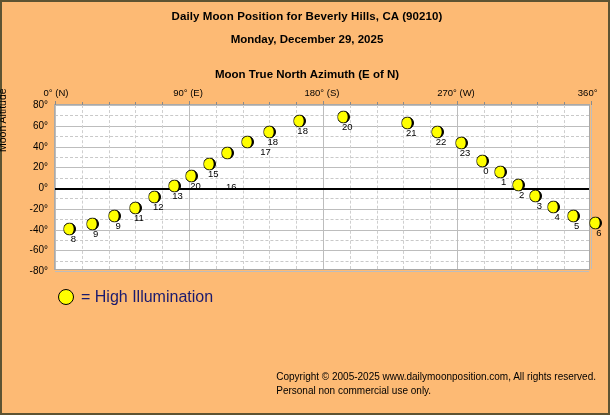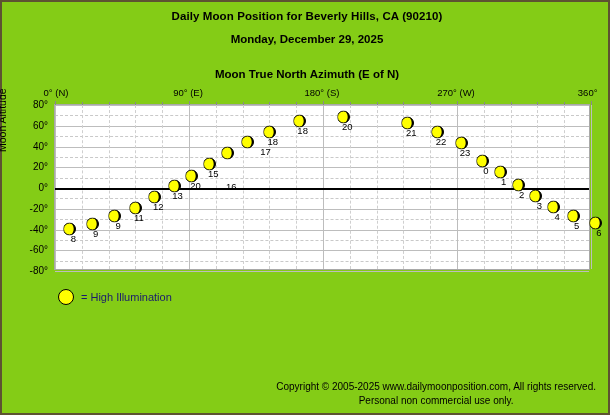--- a/index.html
+++ b/index.html
@@ -6,21 +6,21 @@
   body {
     width:610px; height:415px;
     font-family:"Liberation Sans", sans-serif;
     background:#ffffff;
     overflow:hidden;
   }
   #page {
     position:relative;
     width:610px; height:415px;
     box-sizing:border-box;
-    background:#84cc16;
+    background:#fdba74;
     border-left:2px solid #5d5332;
     border-top:2px solid #5d5332;
     border-right:2px solid #5d5332;
     border-bottom:2px solid #5d5332;
   }
   .ttl {
     position:absolute; left:0; width:610px; text-align:center;
     font-weight:bold; color:#000;
   }
   #title1 { top:8px;  font-size:11.5px; letter-spacing:0.1px; }
@@ -69,26 +69,26 @@
   .moon svg { display:block; }
   .hr {
     position:absolute; font-size:9.5px; color:#000; white-space:nowrap;
     transform:translateX(-50%);
   }
 
   
   #legend { position:absolute; left:56px; top:286px; }
   .lgrow { display:flex; align-items:center; height:17px; }
   .lgdot { width:14px; height:14px; border-radius:50%; margin-right:7px; flex:0 0 auto; }
-  .lgtxt { font-size:11px; color:#1a1a6e; }
+  .lgtxt { font-size:16px; color:#1a1a6e; }
 
   #notes { position:absolute; left:56px; top:324px; }
   .note { font-size:10px; color:#1f1f6b; line-height:13.5px; white-space:nowrap; }
 
-  #copy { position:absolute; right:12px; top:378px; text-align:center; }
+  #copy { position:absolute; right:12px; top:368px; text-align:left; }
   .cp { font-size:10px; color:#000; line-height:13.5px; white-space:nowrap; }
 </style>
 </head>
 <body>
 
 <div id="page">
 
   <div class="ttl" id="title1">Daily Moon Position for Beverly Hills, CA (90210)</div>
   <div class="ttl" id="title2">Monday, December 29, 2025</div>
   <div class="ttl" id="title3">Moon True North Azimuth (E of N)</div>

